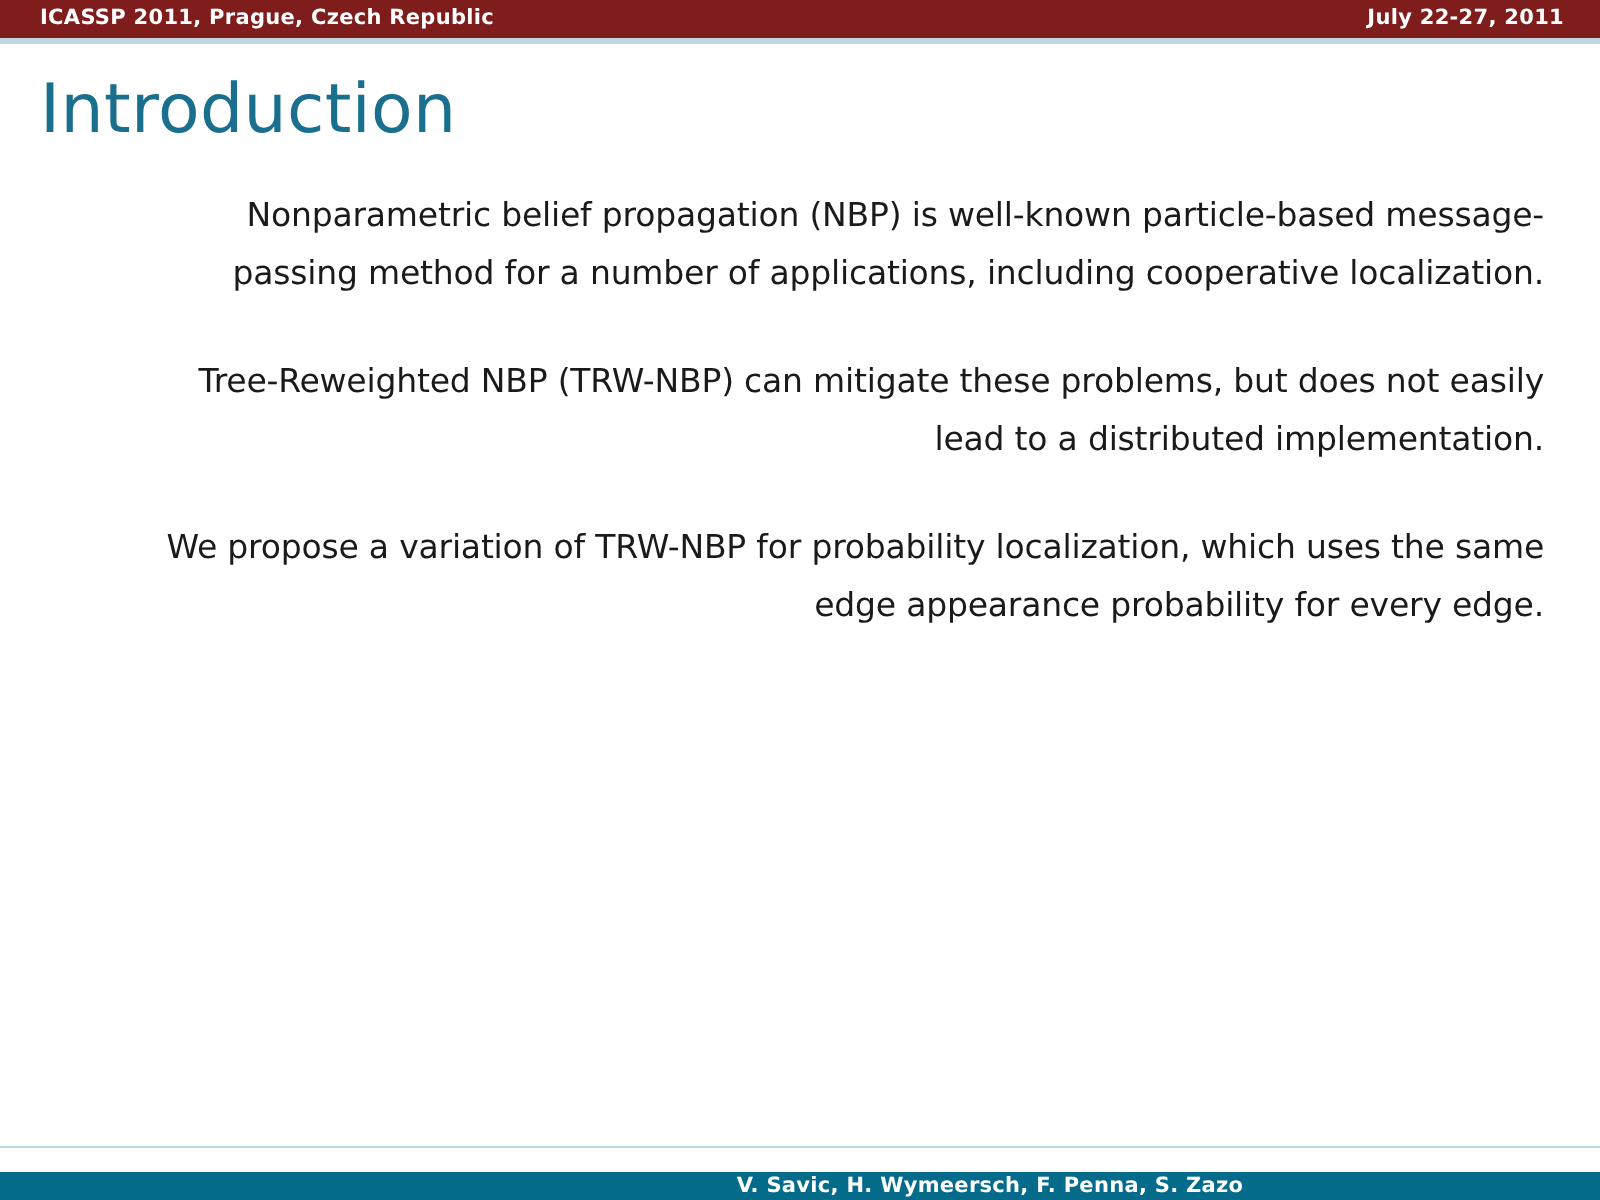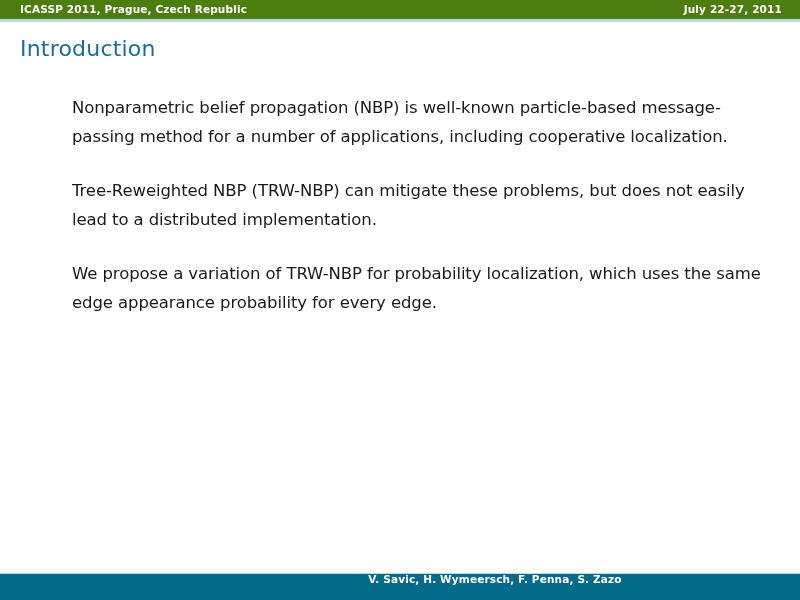--- a/index.html
+++ b/index.html
@@ -23,21 +23,21 @@
     box-sizing: border-box;
   }
 
   
   .header-bar {
     position: absolute;
     left: 0;
     top: 0;
     width: 800px;
     height: 19px;
-    background: #4d7c0f;
+    background: #7f1d1d;
     display: flex;
     align-items: center;
     justify-content: space-between;
     box-sizing: border-box;
     padding: 0 18px 0 20px;
   }
   .header-bar .header-text {
     color: #ffffff;
     font-size: 10.5px;
     font-weight: bold;
@@ -61,63 +61,64 @@
     height: 1px;
     background: #ffffff;
   }
 
   
   .slide-title {
     position: absolute;
     left: 20px;
     top: 36px;
     color: #1A6E8E;
-    font-size: 22px;
+    font-size: 34px;
     font-weight: normal;
     line-height: 1.15;
     letter-spacing: 0.2px;
     white-space: nowrap;
   }
 
   
   .body-block {
     position: absolute;
     left: 72px;
     top: 94px;
     width: 700px;
   }
   .para {
     color: #1A1A1A;
     font-size: 16.5px;
     line-height: 28.6px;
     margin: 0 0 26px 0;
     letter-spacing: -0.1px;
-    text-align: left;
+    text-align: right;
   }
   .para:last-child {
     margin-bottom: 0;
   }
 
   
   .footer-rule {
     position: absolute;
     left: 0;
     bottom: 26px;
     width: 800px;
     height: 1px;
     background: #BCD7E0;
   }
   .footer-bar {
     position: absolute;
     left: 0;
     bottom: 0;
     width: 800px;
-    height: 26px;
+    height: 14px;
     background: #046B8B;
     display: flex;
+    align-items: center;
     justify-content: center;
     box-sizing: border-box;
   }
   .footer-bar .footer-text {
     color: #ffffff;
     font-size: 10.5px;
     font-weight: bold;
     letter-spacing: 0.15px;
     line-height: 1;
     white-space: nowrap;

